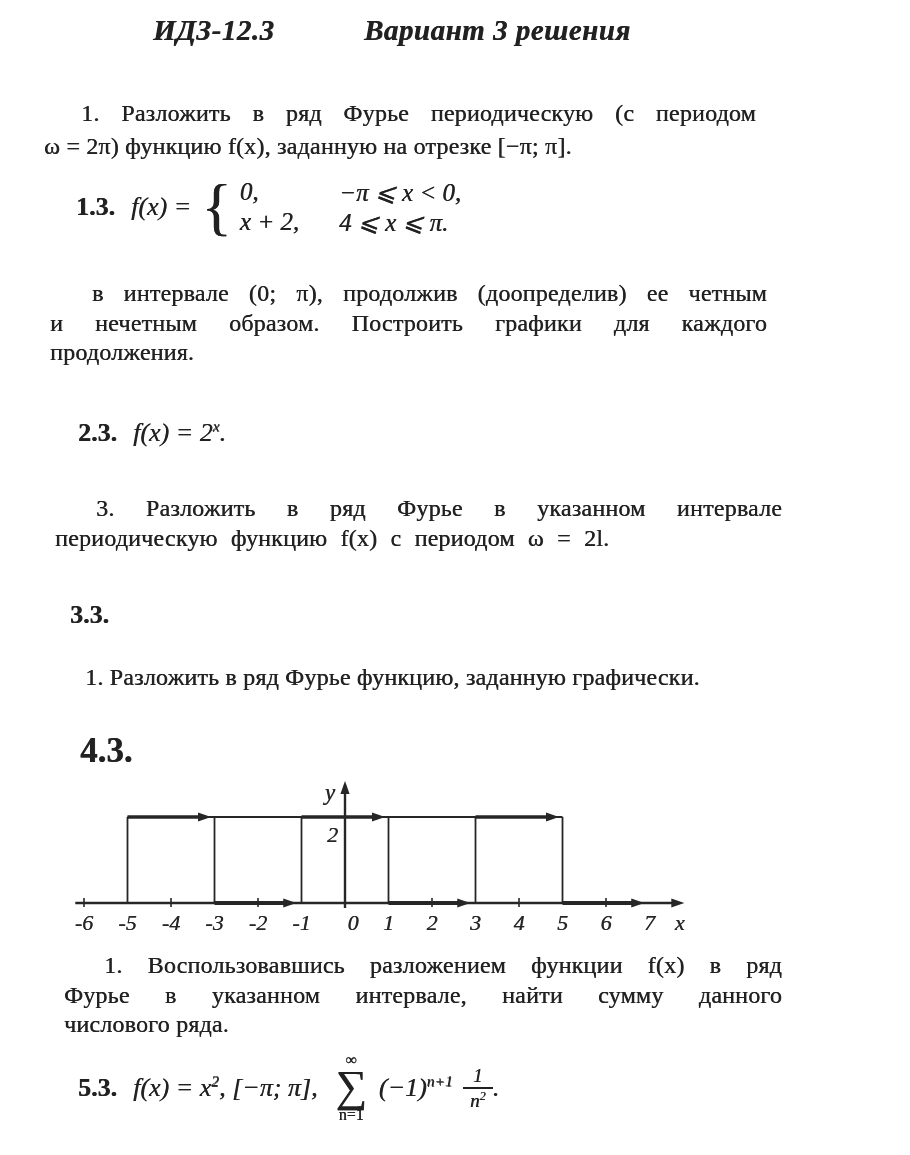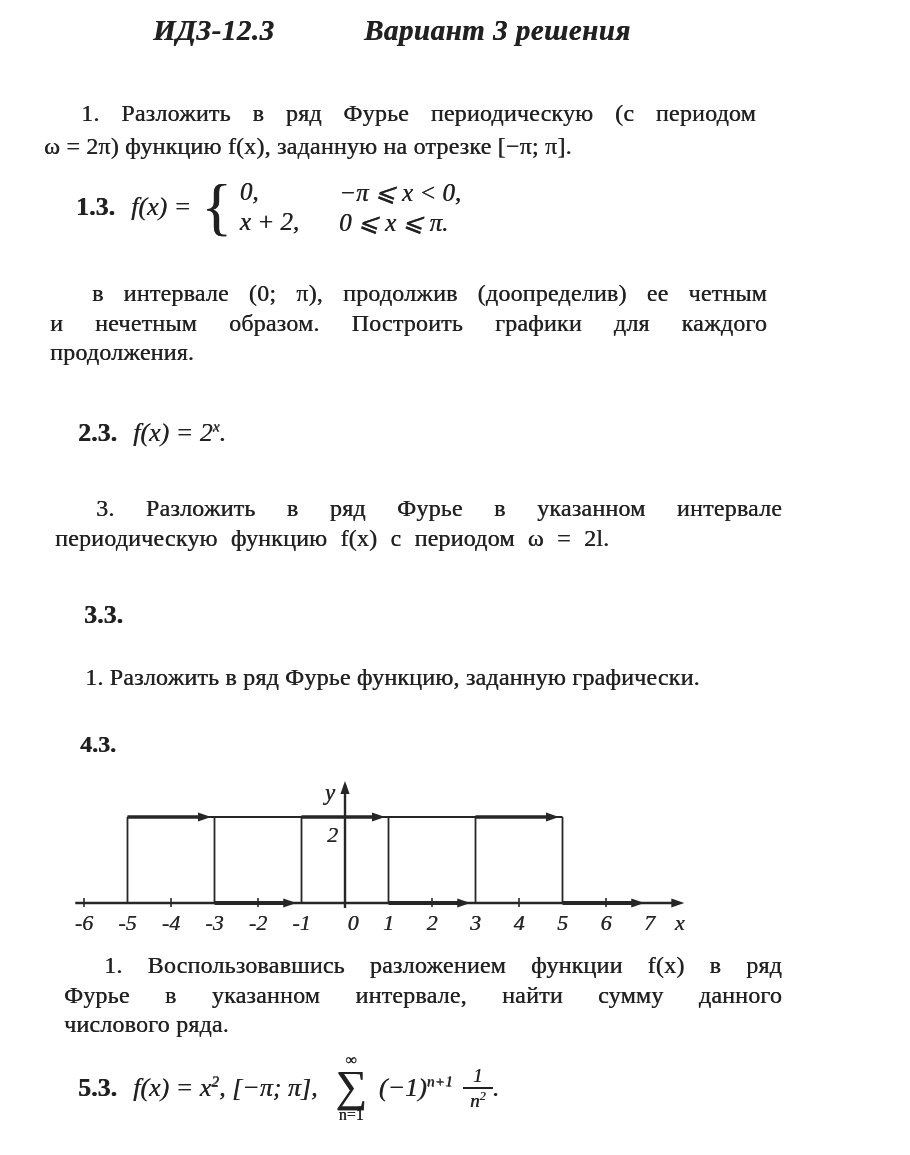--- a/index.html
+++ b/index.html
@@ -30,23 +30,23 @@
   .p5 .ln:first-child{padding-left:40px;}
   
   .formula{position:absolute;display:flex;align-items:center;font-size:26px;}
   .flabel{font-weight:bold;margin-right:16px;white-space:nowrap;}
   .math{font-style:italic;white-space:nowrap;}
   .sup{font-size:0.6em;vertical-align:super;line-height:0;}
   .f13{left:76px;top:175px;}
   .f13-brace{font-size:64px;font-weight:400;line-height:1;margin:0 8px 0 10px;font-style:normal;}
   .cases{display:grid;grid-template-columns:auto auto;column-gap:40px;row-gap:1px;font-size:25px;}
   .f23{left:78px;top:418px;}
-  .f33{left:84px;top:600px;}
+  .f33{left:70px;top:600px;}
   .f33 .gap{display:inline-block;width:28px;}
-  .f43{position:absolute;left:80px;top:731px;font-size:24px;font-weight:bold;}
+  .f43{position:absolute;left:80px;top:731px;font-size:35px;font-weight:bold;}
   .f53{left:78px;top:1046px;height:84px;}
   .sumblock{display:flex;flex-direction:column;align-items:center;margin:0 12px 0 18px;font-style:normal;}
   .sum-top{font-size:16px;line-height:14px;}
   .sum-sym{font-size:44px;line-height:40px;}
   .sum-bot{font-size:16px;line-height:16px;}
   .fracblock{display:inline-flex;flex-direction:column;align-items:center;margin-left:10px;font-style:italic;}
   .frac-num{font-size:19px;line-height:19px;padding:0 6px;}
   .frac-bar{width:30px;border-top:2px solid #212121;margin:2px 0;}
   .frac-den{font-size:19px;line-height:19px;}
   .frac-den .sup{font-size:12px;}
@@ -67,21 +67,21 @@
   </div>
 
   <div class="formula f13">
     <span class="flabel">1.3.</span>
     <span class="math">f(x) =</span>
     <span class="f13-brace">{</span>
     <span class="cases">
       <span class="math">0,</span>
       <span class="math">−π ⩽ x &lt; 0,</span>
       <span class="math">x + 2,</span>
-      <span class="math">0 ⩽ x ⩽ π.</span>
+      <span class="math">4 ⩽ x ⩽ π.</span>
     </span>
   </div>
 
   <div class="para p2">
     <div class="ln">в интервале (0; π), продолжив (доопределив) ее четным</div>
     <div class="ln">и нечетным образом. Построить графики для каждого</div>
     <div class="ln last">продолжения.</div>
   </div>
 
   <div class="formula f23">

